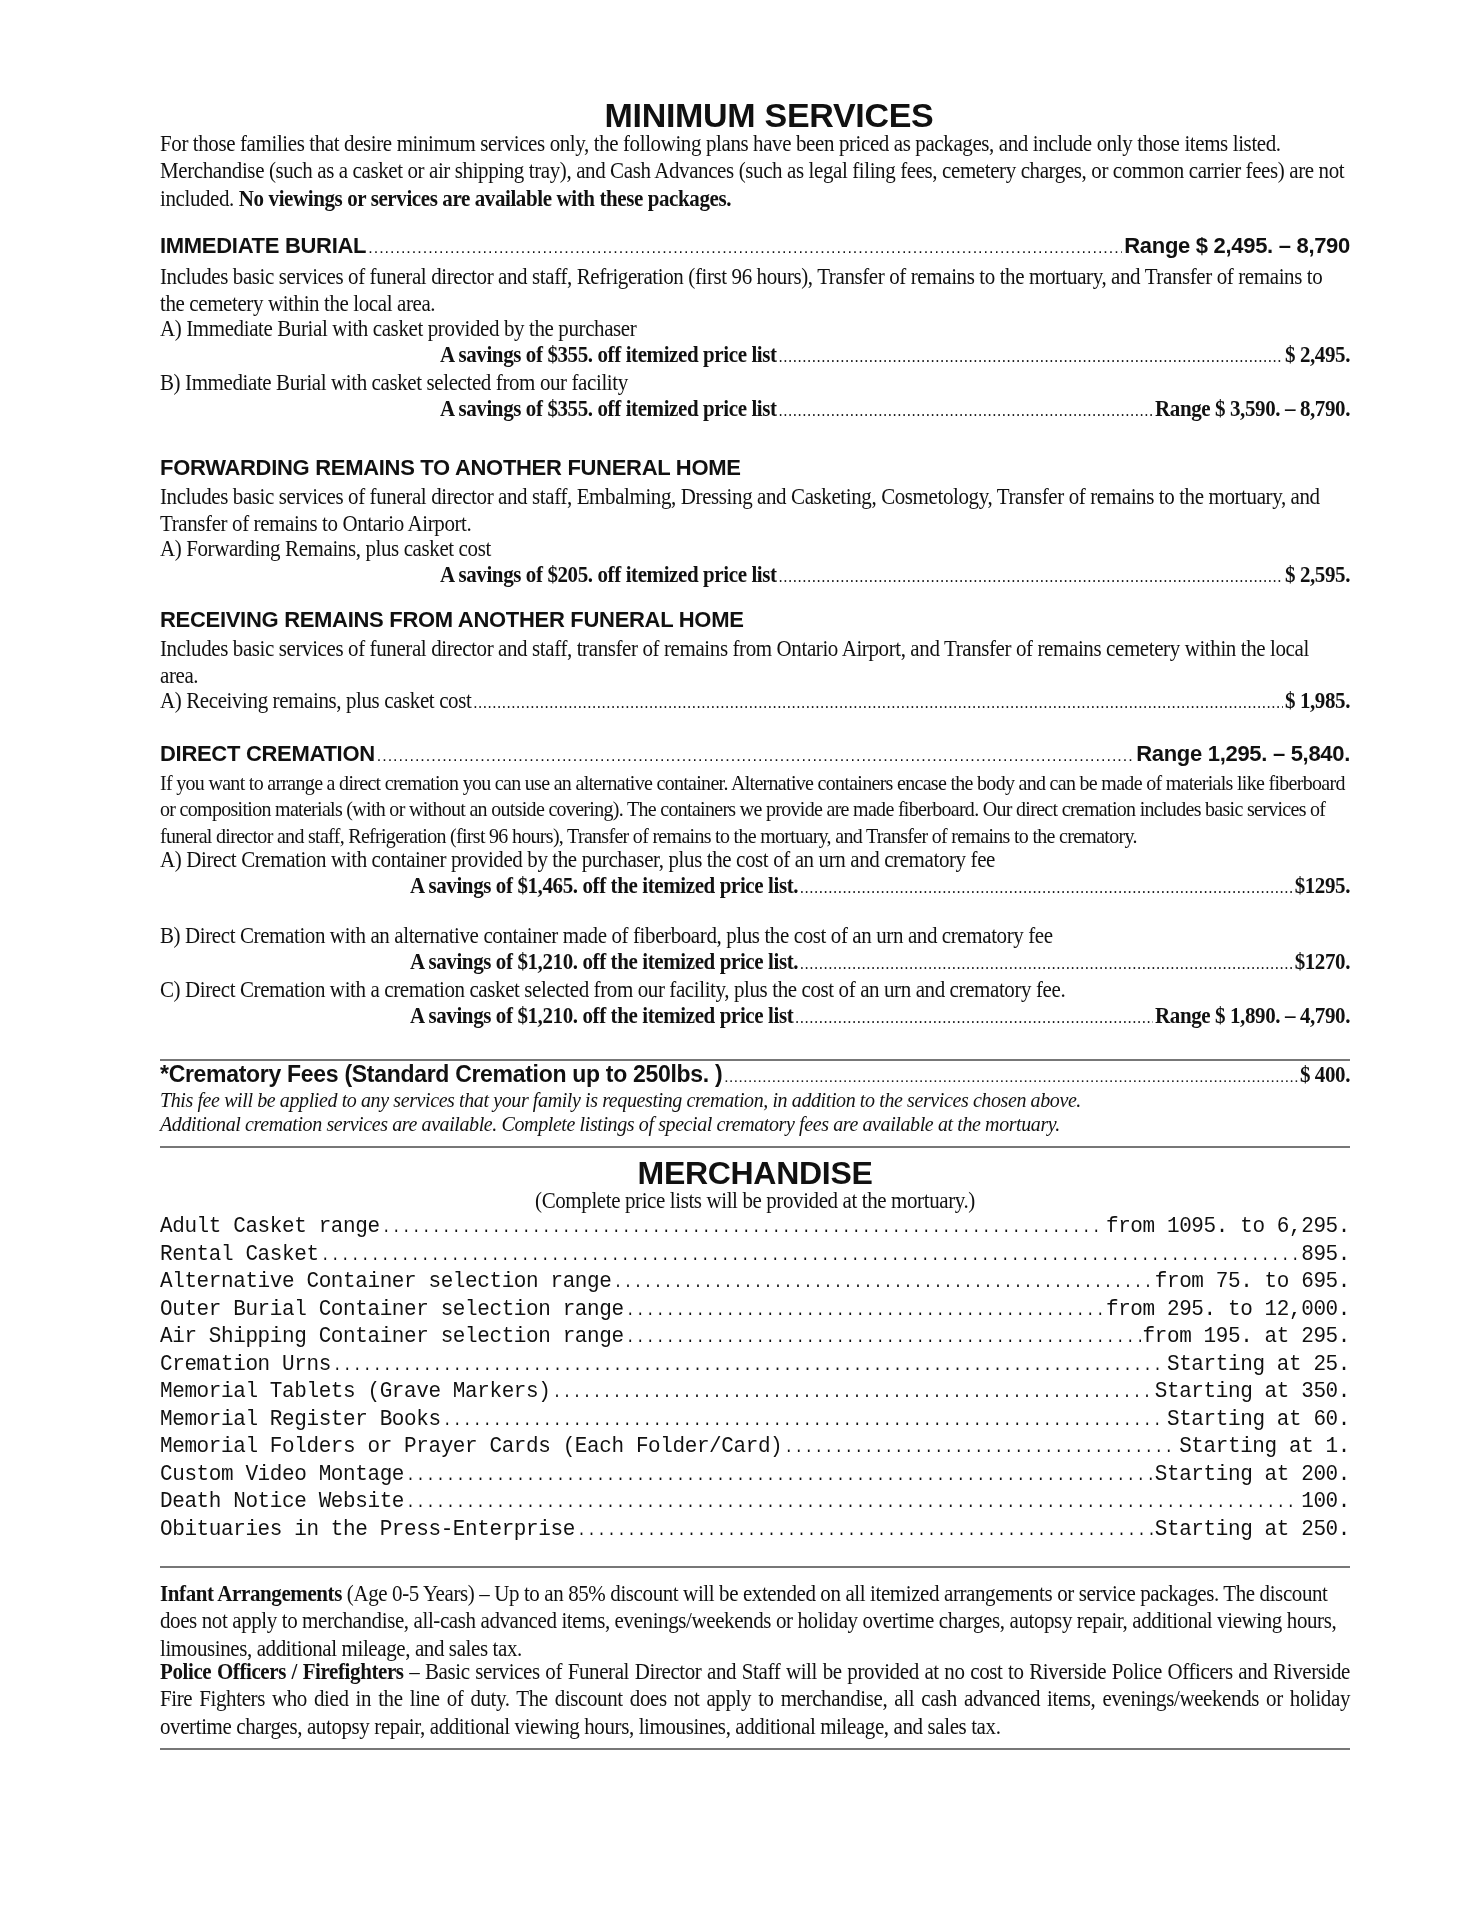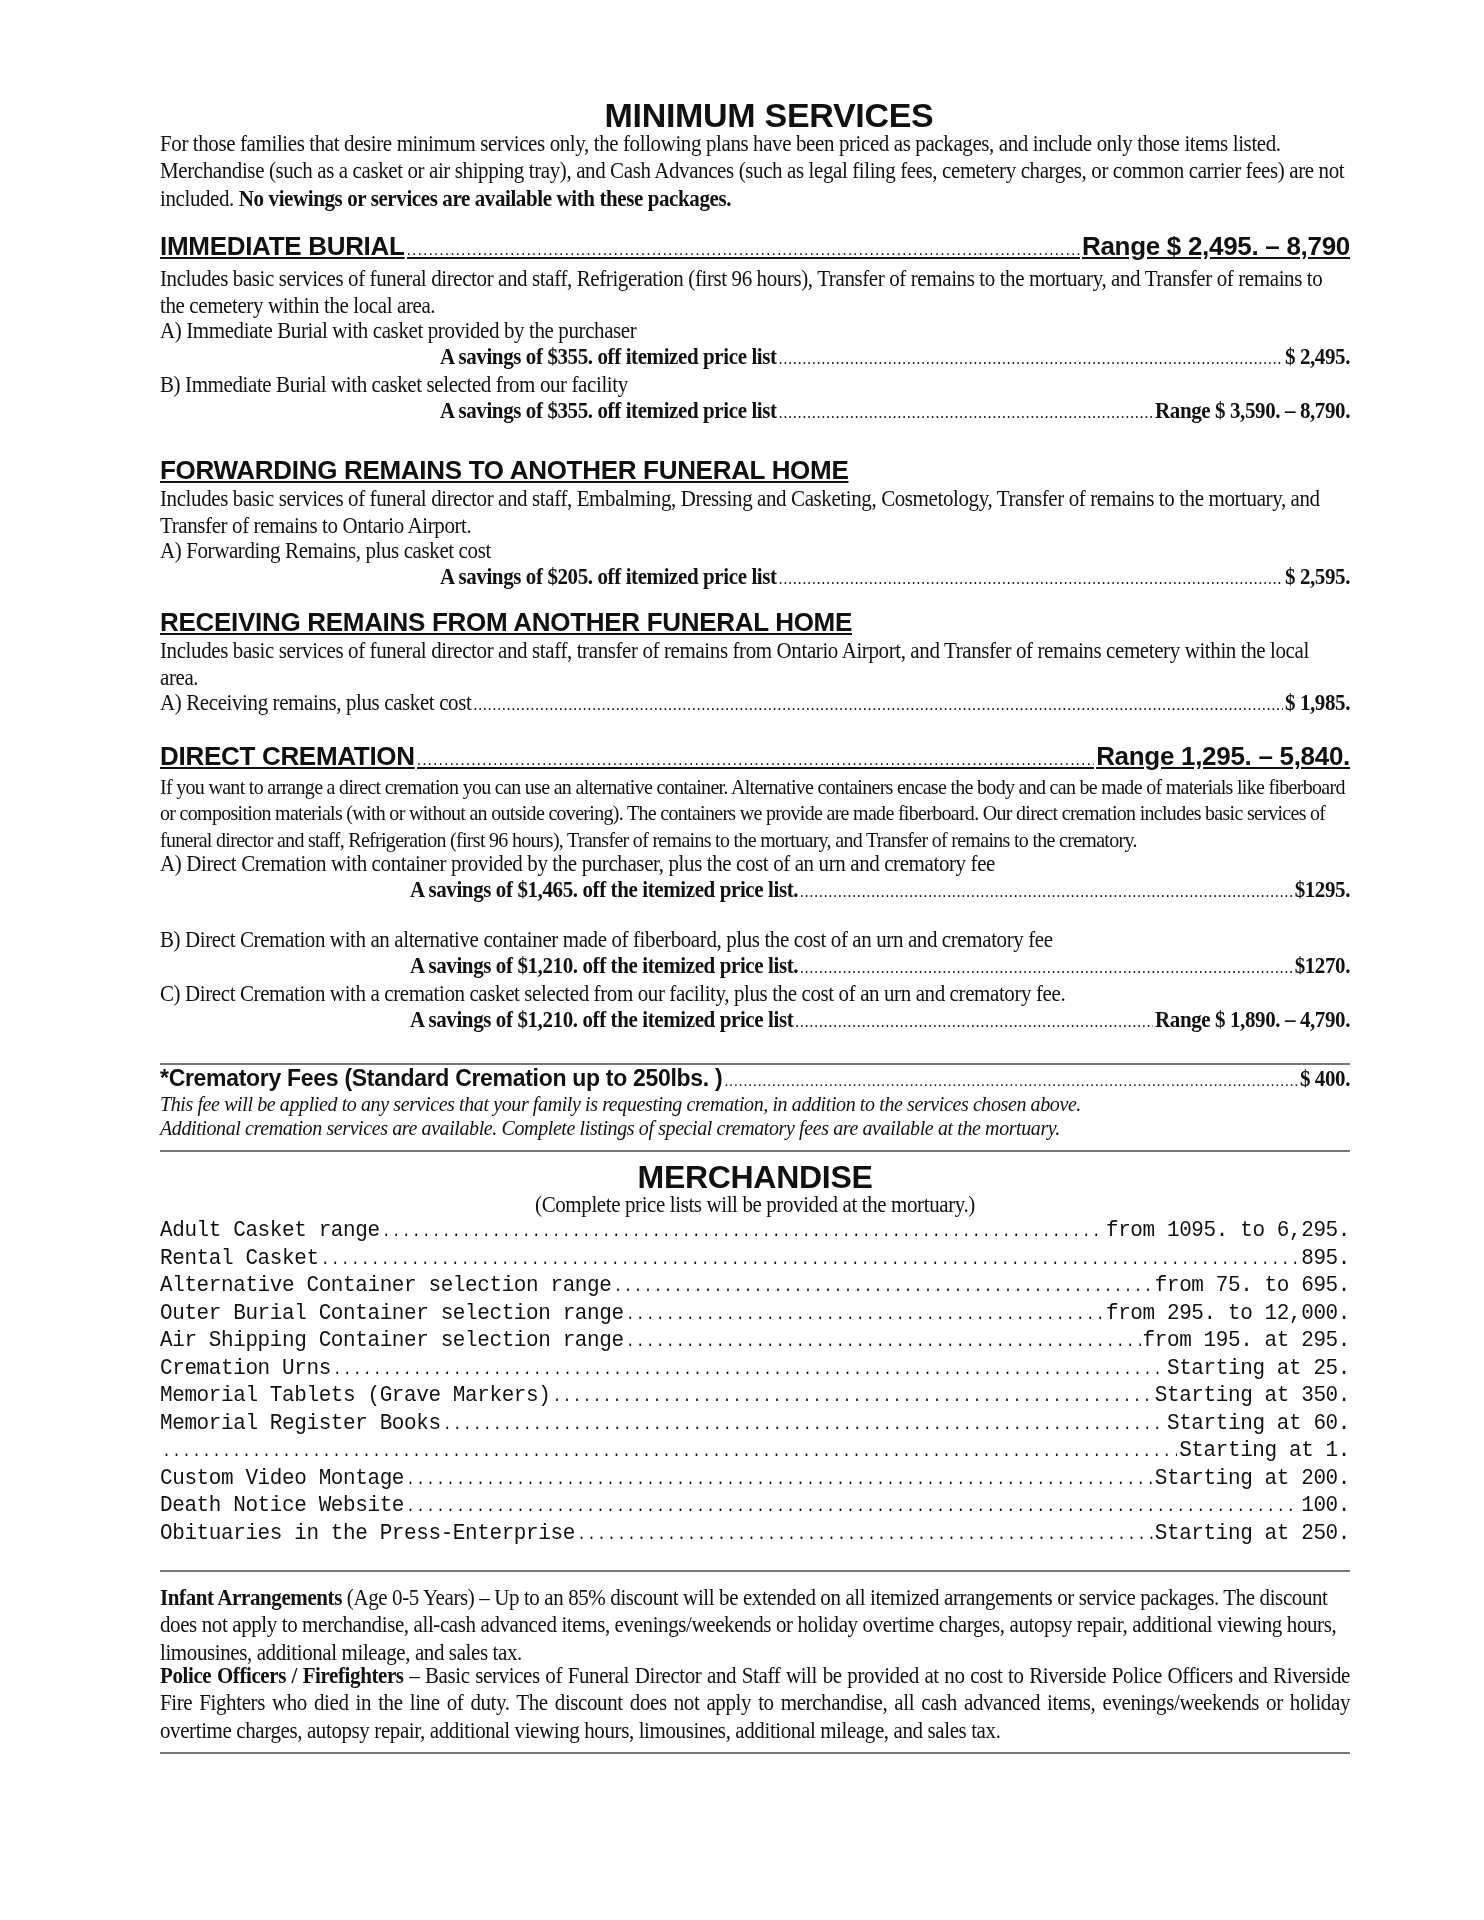--- a/index.html
+++ b/index.html
@@ -5,21 +5,21 @@
   html, body { margin: 0; padding: 0; background: #ffffff; }
   body { width: 1484px; height: 1920px; position: relative; overflow: hidden; color: #111; }
   .page { position: absolute; left: 160px; top: 98px; width: 1190px; font-family: "Liberation Serif", serif; }
   .serif { font-family: "Liberation Serif", serif; font-size: 21px; line-height: 26px; letter-spacing: -0.4px; transform: scaleY(1.05); }
   .sans-h { font-family: "Liberation Sans", sans-serif; font-weight: bold; letter-spacing: -0.3px; }
   .center { text-align: center; }
   .main-title { font-size: 34px; margin: 0; line-height: 34px; padding-left: 28px; }
   .intro { margin: 0; }
   .b { font-weight: bold; }
   .section { margin-top: 14px; }
-  .sec-head { font-size: 26px; line-height: 32px; margin-top: 12px; text-decoration: underline; }
+  .sec-head { font-size: 22px; line-height: 32px; margin-top: 12px; }
   .leader { display: flex; align-items: baseline; white-space: nowrap; }
   .leader .lbl { flex: 0 0 auto; }
   .leader .dots { flex: 1 1 auto; overflow: hidden; margin: 0 2px; min-width: 20px; }
   .leader .dots::after { content: "......................................................................................................................................................................................................................................................................................................................"; letter-spacing: 1px; font-weight: normal; font-size: 15px; }
   .leader .val { flex: 0 0 auto; }
   .head-dots .dots::after { font-size: 16px; letter-spacing: 1px; }
   .savings { padding-left: 280px; font-weight: bold; }
   .savings-wide { padding-left: 250px; font-weight: bold; }
   .rule { border: 0; border-top: 2px solid #777; margin: 0; height: 0; }
   .italic { font-style: italic; }
@@ -157,20 +157,21 @@
           <span class="lbl">Memorial Tablets (Grave Markers)</span>
           <span class="dots"></span>
           <span class="val">Starting at 350.</span>
         </div>
         <div class="leader serif merch-item">
           <span class="lbl">Memorial Register Books</span>
           <span class="dots"></span>
           <span class="val">Starting at 60.</span>
         </div>
         <div class="leader serif merch-item">
+          <span class="lbl">Memorial Folders or Prayer Cards (Each Folder/Card)</span>
           <span class="dots"></span>
           <span class="val">Starting at 1.</span>
         </div>
         <div class="leader serif merch-item">
           <span class="lbl">Custom Video Montage</span>
           <span class="dots"></span>
           <span class="val">Starting at 200.</span>
         </div>
         <div class="leader serif merch-item">
           <span class="lbl">Death Notice Website</span>

